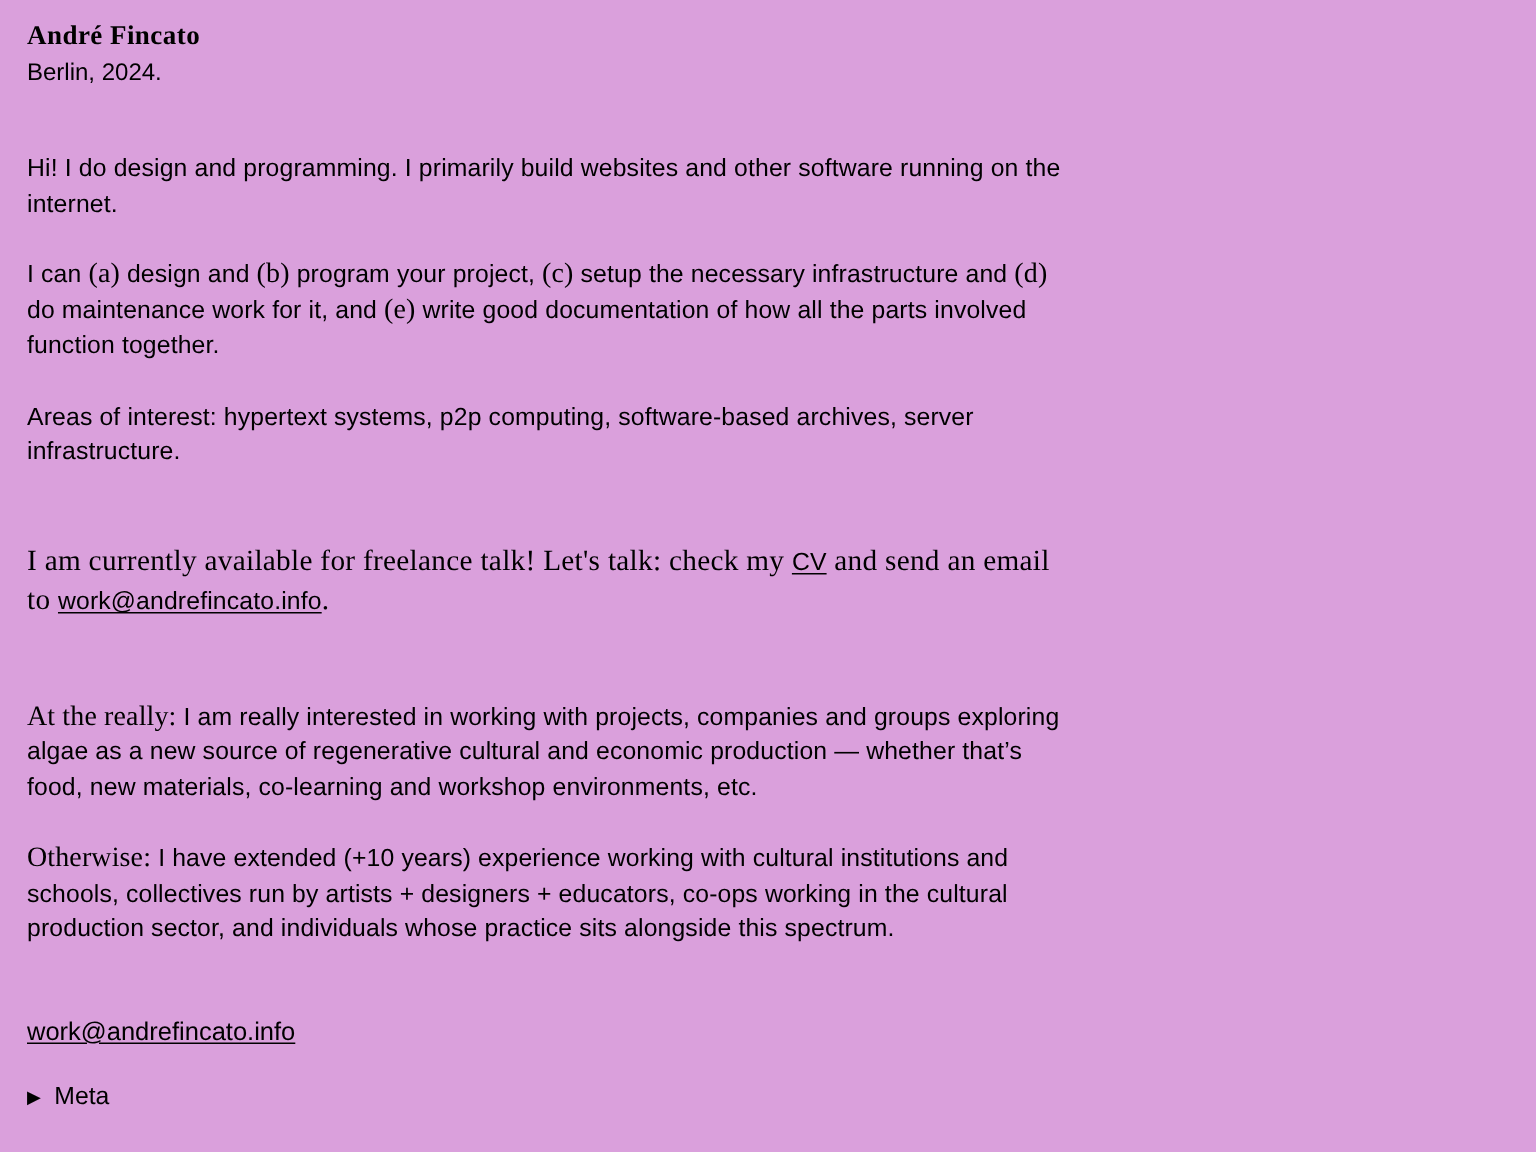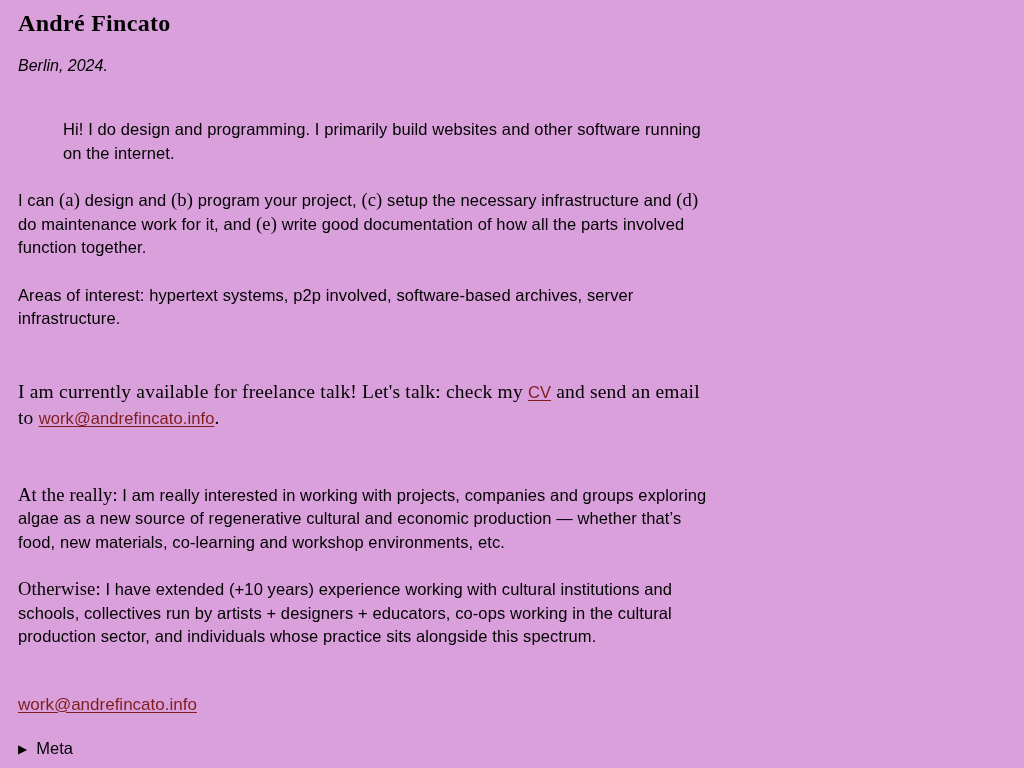--- a/index.html
+++ b/index.html
@@ -16,40 +16,38 @@
   }
   .page {
     padding: 12px 18px 0 18px;
     width: 700px;
   }
   
   .site-title {
     margin: 0;
     font-family: "Liberation Serif", serif;
     font-weight: 700;
-    font-size: 24px;
+    font-size: 18px;
     line-height: 23px;
     letter-spacing: 0.3px;
   }
   .site-subtitle {
-    margin: 20px 0 0 0;
+    margin: 3px 0 0 0;
     font-size: 16px;
     line-height: 21px;
-    font-style: italic;
   }
   
   p.body-text {
     margin: 24px 0 0 0;
     font-size: 16.5px;
     line-height: 23.5px;
     letter-spacing: 0.1px;
   }
   p.first-body {
     margin-top: 42px;
-    margin-left: 45px;
   }
   
   .serif-inline {
     font-family: "Liberation Serif", serif;
     font-size: 1.13em;
     line-height: 1;
   }
   
   p.availability {
     margin: 48px 0 0 0;
@@ -58,21 +56,21 @@
     line-height: 25.5px;
     letter-spacing: 0.2px;
   }
   p.availability a {
     font-family: "Liberation Sans", sans-serif;
     font-size: 16.5px;
     letter-spacing: 0.1px;
   }
   p.current-focus { margin-top: 52px; }
   a {
-    color: #7f1d1d;
+    color: #000000;
     text-decoration: underline;
     text-underline-offset: 2px;
   }
   
   .footer-email-wrap { margin-top: 44px; }
   .footer-email {
     font-size: 17px;
     line-height: 23px;
   }
   details.meta {
@@ -103,21 +101,21 @@
     <h1 class="site-title">André Fincato</h1>
     <p class="site-subtitle">Berlin, 2024.</p>
   </header>
 
   <main>
 
     <p class="body-text first-body">Hi! I do design and programming. I primarily build websites and other software running on the internet.</p>
 
     <p class="body-text"><span>I can </span><span class="serif-inline">(a)</span><span> design and </span><span class="serif-inline">(b)</span><span> program your project, </span><span class="serif-inline">(c)</span><span> setup the necessary infrastructure and </span><span class="serif-inline">(d)</span><span> do maintenance work for it, and </span><span class="serif-inline">(e)</span><span> write good documentation of how all the parts involved function together.</span></p>
 
-    <p class="body-text">Areas of interest: hypertext systems, p2p involved, software-based archives, server infrastructure.</p>
+    <p class="body-text">Areas of interest: hypertext systems, p2p computing, software-based archives, server infrastructure.</p>
 
     <p class="availability"><span>I am currently available for freelance talk! Let's talk: check my </span><a href="#">CV</a><span> and send an email to </span><a href="#">work@andrefincato.info</a><span>.</span></p>
 
     <p class="body-text current-focus"><span class="serif-inline">At the really:</span><span> I am really interested in working with projects, companies and groups exploring algae as a new source of regenerative cultural and economic production — whether that’s food, new materials, co-learning and workshop environments, etc.</span></p>
 
     <p class="body-text"><span class="serif-inline">Otherwise:</span><span> I have extended (+10 years) experience working with cultural institutions and schools, collectives run by artists + designers + educators, co-ops working in the cultural production sector, and individuals whose practice sits alongside this spectrum.</span></p>
 
   </main>
 
   <footer>

